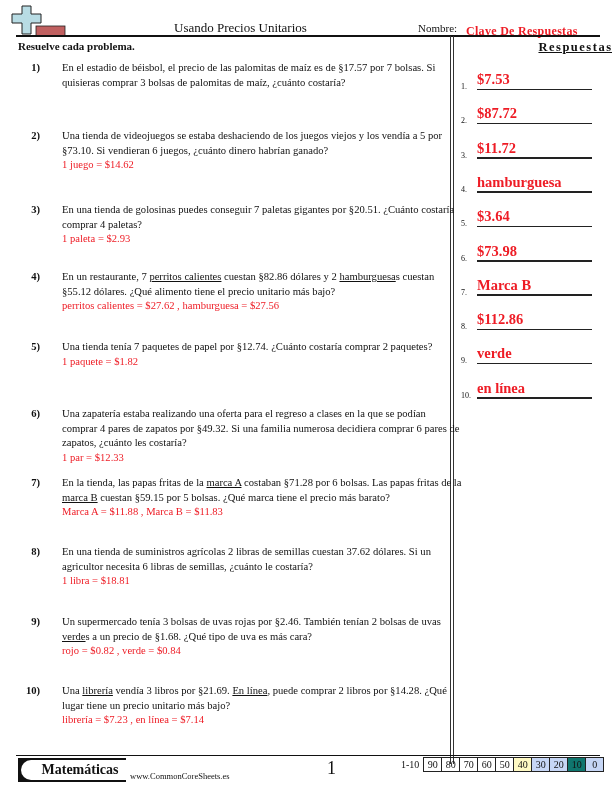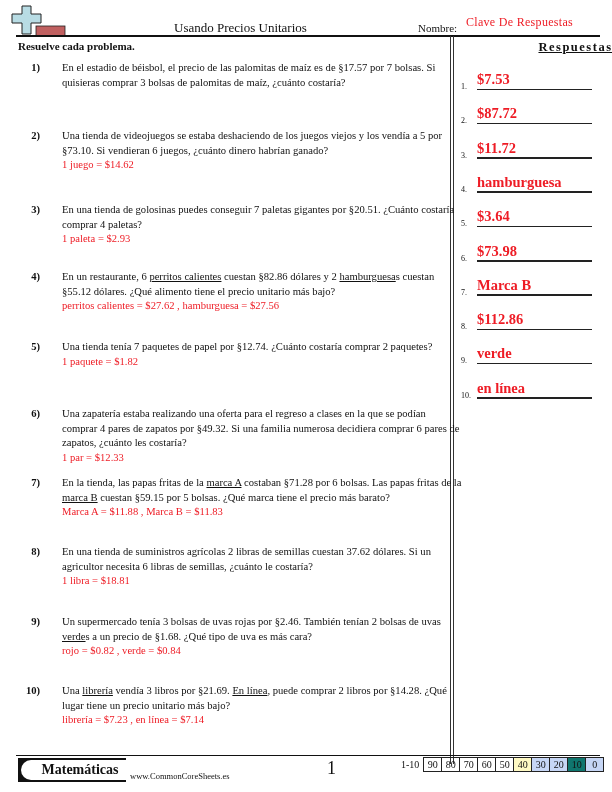--- a/index.html
+++ b/index.html
@@ -3,21 +3,21 @@
 <meta charset="utf-8">
 <style>
   html, body { margin: 0; padding: 0; background: #ffffff; }
   body { width: 612px; height: 792px; position: relative; overflow: hidden;
          font-family: "Liberation Serif", "DejaVu Serif", serif; color: #111; }
   .abs { position: absolute; }
   
   #logo { left: 10px; top: 4px; width: 60px; height: 32px; }
   #title { left: 174px; top: 20px; font-size: 13px; }
   #name-label { left: 418px; top: 22px; font-size: 11px; }
-  #name-value { left: 466px; top: 15px; font-size: 12px; font-weight: normal; color: #ee1c25; letter-spacing: 0.3px; }
+  #name-value { left: 466px; top: 24px; font-size: 12px; font-weight: bold; color: #ee1c25; letter-spacing: 0.3px; }
   #header-line { left: 16px; top: 35px; width: 584px; height: 2px; background: #111; }
   #instructions { left: 18px; top: 40px; font-size: 11px; font-weight: bold; }
   #vline { left: 450px; top: 36px; width: 2px; height: 728px; border-left: 1px solid #333; border-right: 1px solid #333; }
   #answers-title { left: 455px; top: 40px; width: 145px; text-align: center; font-size: 12.5px; font-weight: bold; text-decoration: underline; letter-spacing: 1.5px; padding-left: 48px; }
 
   
   .problem { position: absolute; left: 18px; width: 430px; font-size: 10.6px; line-height: 14.6px; }
   .problem .num { position: absolute; left: 0; top: 0; width: 22px; text-align: right; font-weight: bold; }
   .problem .body { position: absolute; left: 27px; top: 0; width: 400px; margin-left: 17px; }
   .problem .sol { color: #ee1c25; }
@@ -64,21 +64,21 @@
     <div class="problem" style="top: 129px;">
       <span class="num">2)</span>
       <div class="body"><span>Una tienda de videojuegos se estaba deshaciendo de los juegos viejos y los vendía a 5 por §73.10. Si vendieran 6 juegos, ¿cuánto dinero habrían ganado?</span><div class="sol">1 juego = $14.62</div></div>
     </div>
     <div class="problem" style="top: 203px;">
       <span class="num">3)</span>
       <div class="body"><span>En una tienda de golosinas puedes conseguir 7 paletas gigantes por §20.51. ¿Cuánto costaría comprar 4 paletas?</span><div class="sol">1 paleta = $2.93</div></div>
     </div>
     <div class="problem" style="top: 270px;">
       <span class="num">4)</span>
-      <div class="body"><span>En un restaurante, 6 </span><span class="u">perritos calientes</span><span> cuestan §82.86 dólares y 2 </span><span class="u">hamburguesa</span><span>s cuestan §55.12 dólares. ¿Qué alimento tiene el precio unitario más bajo?</span><div class="sol">perritos calientes = $27.62 , hamburguesa = $27.56</div></div>
+      <div class="body"><span>En un restaurante, 7 </span><span class="u">perritos calientes</span><span> cuestan §82.86 dólares y 2 </span><span class="u">hamburguesa</span><span>s cuestan §55.12 dólares. ¿Qué alimento tiene el precio unitario más bajo?</span><div class="sol">perritos calientes = $27.62 , hamburguesa = $27.56</div></div>
     </div>
     <div class="problem" style="top: 340px;">
       <span class="num">5)</span>
       <div class="body"><span>Una tienda tenía 7 paquetes de papel por §12.74. ¿Cuánto costaría comprar 2 paquetes?</span><div class="sol">1 paquete = $1.82</div></div>
     </div>
     <div class="problem" style="top: 407px;">
       <span class="num">6)</span>
       <div class="body"><span>Una zapatería estaba realizando una oferta para el regreso a clases en la que se podían comprar 4 pares de zapatos por §49.32. Si una familia numerosa decidiera comprar 6 pares de zapatos, ¿cuánto les costaría?</span><div class="sol">1 par = $12.33</div></div>
     </div>
     <div class="problem" style="top: 476px;">

